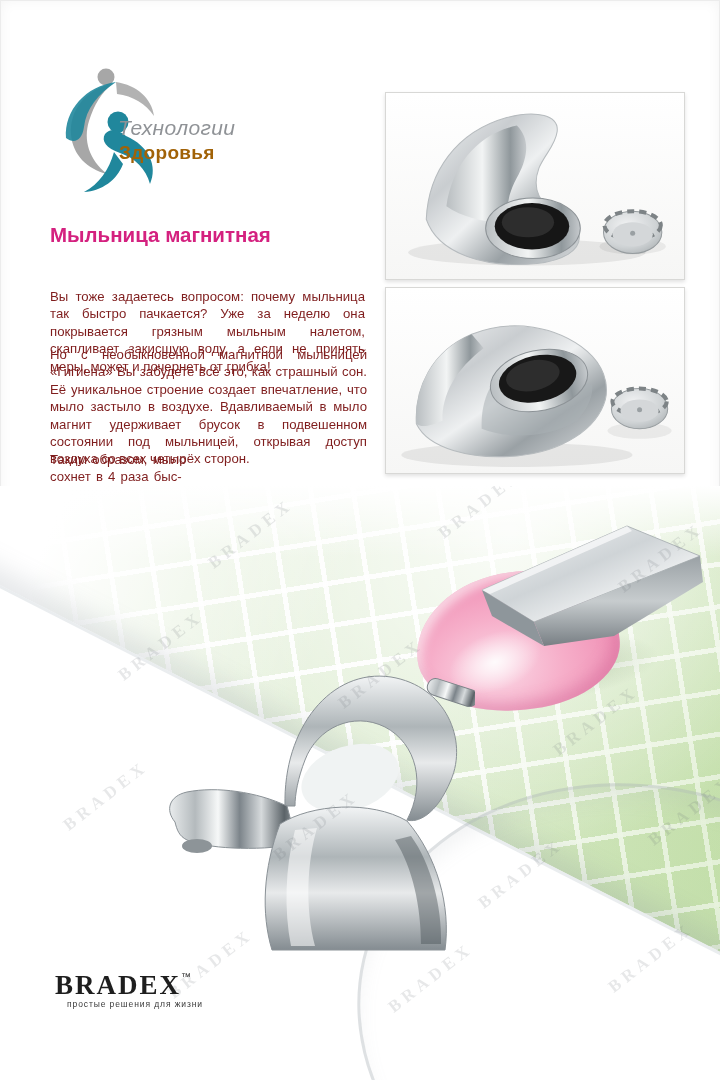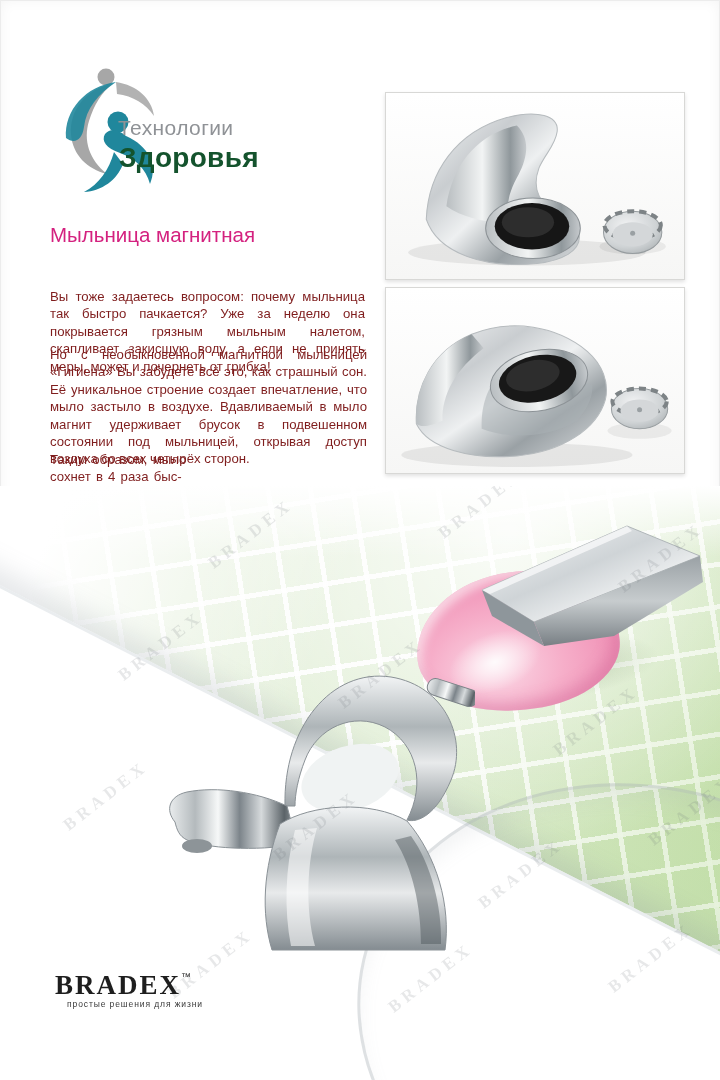--- a/index.html
+++ b/index.html
@@ -5,25 +5,25 @@
   html,body{margin:0;padding:0;}
   body{
     width:720px;height:1080px;position:relative;overflow:hidden;
     background:#ffffff;font-family:"Liberation Sans",sans-serif;
     box-shadow:inset 0 0 0 1px #ececec, inset 0 0 14px rgba(0,0,0,0.05);
   }
   .abs{position:absolute;}
 
   
   #logo-figure{left:56px;top:64px;width:108px;height:128px;}
-  .logo-word-top{left:118px;top:116px;font-size:21px;color:#8f9296;letter-spacing:.4px;}
-  .logo-word-bottom{left:119px;top:142px;font-size:28px;font-weight:bold;color:#14532d;letter-spacing:.3px;}
-
-  
-  .title{left:50px;top:221px;font-size:20.5px;line-height:27px;font-weight:normal;color:#d4217f;}
+  .logo-word-top{left:118px;top:116px;font-size:21px;color:#8f9296;letter-spacing:.4px;font-style:italic;}
+  .logo-word-bottom{left:119px;top:142px;font-size:19px;font-weight:bold;color:#a16207;letter-spacing:.3px;}
+
+  
+  .title{left:50px;top:221px;font-size:20.5px;line-height:27px;font-weight:bold;color:#d4217f;}
   .para{color:#7f1d1d;font-size:13.2px;line-height:17.4px;}
   #p1{left:50px;top:288px;width:315px;text-align:justify;}
   #p2{left:50px;top:346px;width:317px;text-align:justify;}
   .preline{white-space:pre-line;}
   #p2n{left:50px;top:451px;width:176px;word-spacing:1.5px;}
   #p3{left:50px;top:566px;width:185px;word-spacing:1px;}
   #code{left:52px;top:631px;font-size:12.5px;font-style:italic;color:#4a4a4a;letter-spacing:.4px;}
 
   
   .photo-frame{

